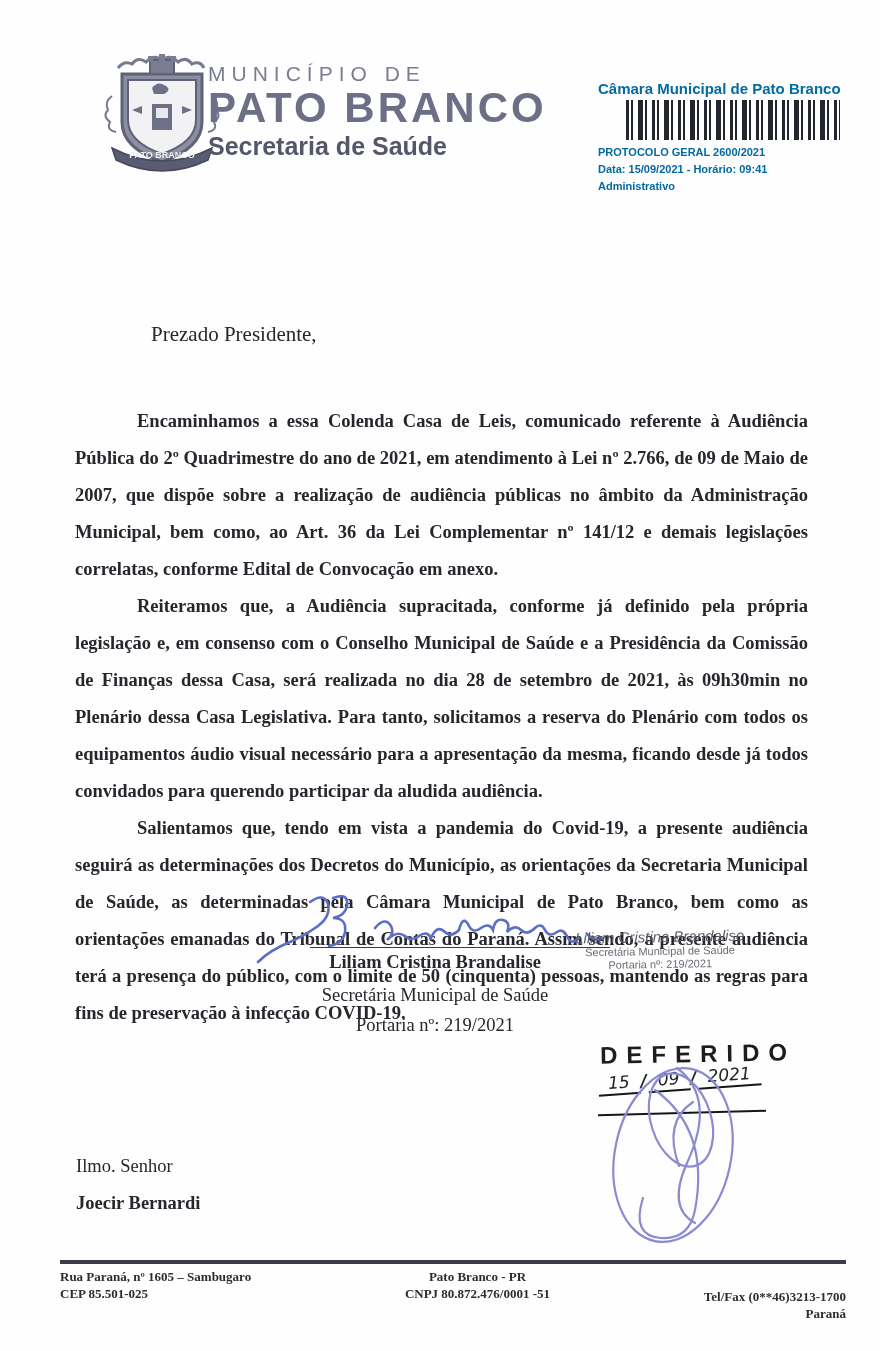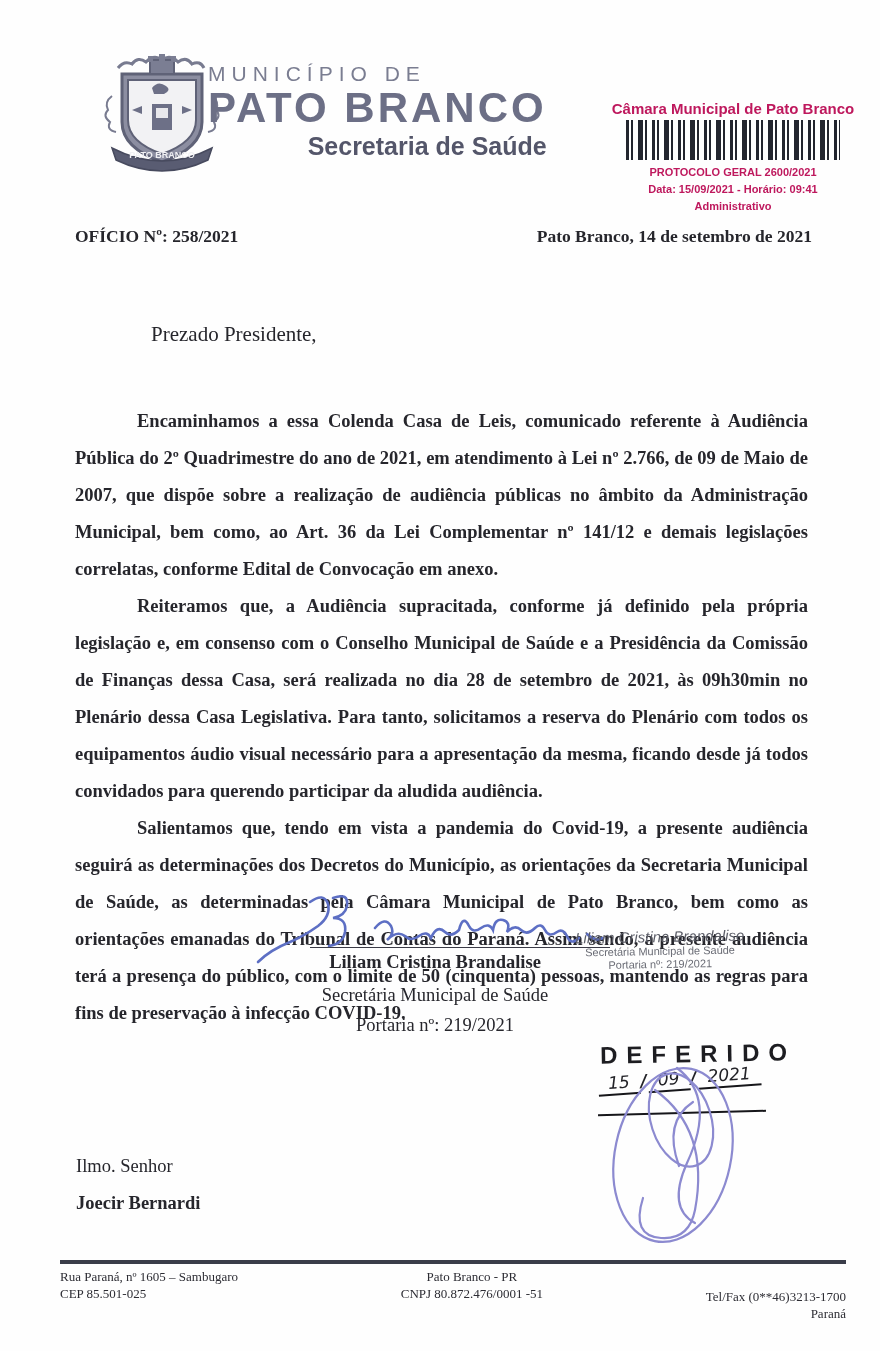--- a/index.html
+++ b/index.html
@@ -6,23 +6,23 @@
   .page{
     position:relative;width:880px;height:1351px;background:#fefefe;
     margin:0 auto;overflow:hidden;
     font-family:"Liberation Serif", serif;color:#26262c;
   }
   
   .crest{position:absolute;left:98px;top:52px;width:128px;height:122px;}
   .org-block{position:absolute;left:208px;top:62px;}
   .org-line1{font-family:"Liberation Sans",sans-serif;font-size:21px;letter-spacing:6px;color:#7a7d91;font-weight:500;}
   .org-name{font-family:"Liberation Sans",sans-serif;font-size:42px;font-weight:bold;letter-spacing:3px;color:#6c6f86;line-height:44px;}
-  .org-dept{font-family:"Liberation Sans",sans-serif;font-size:25px;font-weight:bold;color:#54566a;margin-top:2px;text-align:right;}
-  .proto{position:absolute;left:598px;top:100px;width:270px;text-align:center;
-    font-family:"Liberation Sans",sans-serif;color:#be185d;}
+  .org-dept{font-family:"Liberation Sans",sans-serif;font-size:25px;font-weight:bold;color:#54566a;margin-top:2px;}
+  .proto{position:absolute;left:598px;top:80px;width:270px;
+    font-family:"Liberation Sans",sans-serif;color:#0369a1;}
   .proto-title{font-size:15px;font-weight:bold;}
   .barcode{height:40px;margin:3px 28px 4px 28px;
     background:repeating-linear-gradient(90deg,#23262f 0 3px,#fff 3px 5px,#23262f 5px 7px,#fff 7px 12px,#23262f 12px 17px,#fff 17px 19px,#23262f 19px 21px,#fff 21px 26px);}
   .proto-line{font-size:11px;font-weight:bold;line-height:17px;}
   
   .oficio-row{position:absolute;left:75px;right:68px;top:226px;display:flex;justify-content:space-between;
     font-weight:bold;font-size:17.5px;}
   .salutation{position:absolute;left:151px;top:322px;font-size:21px;}
   .bodytext{position:absolute;left:75px;right:72px;top:403px;
     font-size:18.5px;line-height:37px;text-align:justify;}
@@ -45,21 +45,21 @@
   .def-date .seg{display:inline-block;border-bottom:2px solid #16161a;padding:0 10px 1px 10px;}
   .def-date .slash{display:inline-block;margin:0 1px;font-weight:bold;}
   .def-line2{position:absolute;left:598px;top:1112px;width:168px;border-top:2px solid #16161a;transform:rotate(-1.5deg);}
   .def-scribble{position:absolute;left:585px;top:1050px;width:190px;height:220px;}
   
   .recipient{position:absolute;left:76px;top:1148px;font-size:18.5px;line-height:37px;}
   .recipient .bold{font-weight:bold;}
   
   .footer-rule{position:absolute;left:60px;right:34px;top:1260px;border-top:4px solid #3a3d49;}
   .footer{position:absolute;left:60px;right:34px;top:1268px;display:flex;justify-content:space-between;
-    font-size:13px;font-weight:normal;line-height:17px;color:#2c2c33;}
+    font-size:13px;font-weight:bold;line-height:17px;color:#2c2c33;}
   .footer .col{white-space:nowrap;}
   .footer .c2{text-align:center;}
   .footer .c3{text-align:right;margin-top:20px;}
 </style>
 </head>
 <body>
 
 <div class="page">
 
   <svg class="crest" viewBox="0 0 128 122">
@@ -90,24 +90,20 @@
   </div>
 
   <div class="proto">
     <div class="proto-title">Câmara Municipal de Pato Branco</div>
     <div class="barcode"></div>
     <div class="proto-line">PROTOCOLO GERAL 2600/2021</div>
     <div class="proto-line">Data: 15/09/2021 - Horário: 09:41</div>
     <div class="proto-line">Administrativo</div>
   </div>
 
-  <div class="oficio-row">
-    <span>OFÍCIO Nº: 258/2021</span>
-    <span>Pato Branco, 14 de setembro de 2021</span>
-  </div>
 
   <div class="salutation">Prezado Presidente,</div>
 
   <div class="bodytext">
     <p>Encaminhamos a essa Colenda Casa de Leis, comunicado referente à Audiência Pública do 2º Quadrimestre do ano de 2021, em atendimento à Lei nº 2.766, de 09 de Maio de 2007, que dispõe sobre a realização de audiência públicas no âmbito da Administração Municipal, bem como, ao Art. 36 da Lei Complementar nº 141/12 e demais legislações correlatas, conforme Edital de Convocação em anexo.</p>
     <p>Reiteramos que, a Audiência supracitada, conforme já definido pela própria legislação e, em consenso com o Conselho Municipal de Saúde e a Presidência da Comissão de Finanças dessa Casa, será realizada no dia 28 de setembro de 2021, às 09h30min no Plenário dessa Casa Legislativa. Para tanto, solicitamos a reserva do Plenário com todos os equipamentos áudio visual necessário para a apresentação da mesma, ficando desde já todos convidados para querendo participar da aludida audiência.</p>
     <p>Salientamos que, tendo em vista a pandemia do Covid-19, a presente audiência seguirá as determinações dos Decretos do Município, as orientações da Secretaria Municipal de Saúde, as determinadas pela Câmara Municipal de Pato Branco, bem como as orientações emanadas do Tribunal de Contas do Paraná. Assim sendo, a presente audiência terá a presença do público, com o limite de 50 (cinquenta) pessoas, mantendo as regras para fins de preservação à infecção COVID-19.</p>
   </div>
 
   <svg class="sig-art" viewBox="0 0 400 80">

